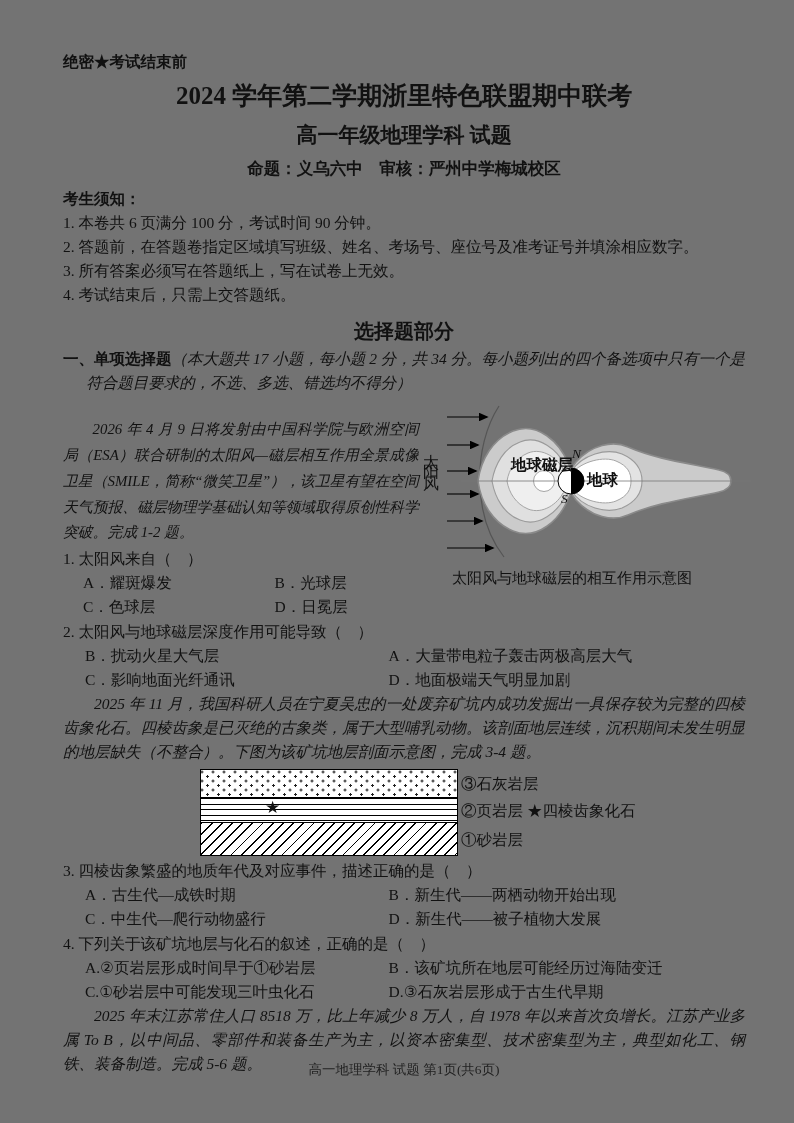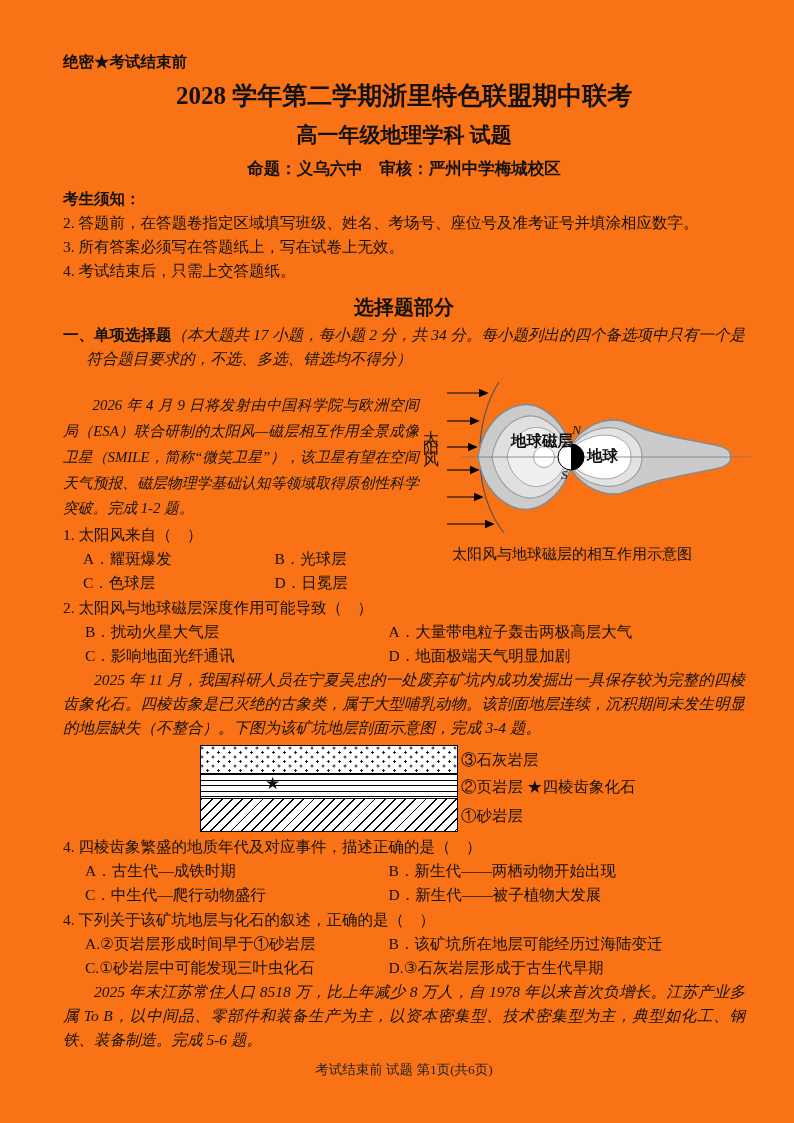--- a/index.html
+++ b/index.html
@@ -1,20 +1,20 @@
 <!DOCTYPE html>
 <html><head>
 <meta charset="utf-8">
 <style>
   html,body{margin:0;padding:0;background:#888;}
   .page{
     position:relative;
     width:794px;height:1123px;
     margin:0 auto;
-    background:#f97316;
+    background:#737373;
     box-sizing:border-box;
     padding:50px 49px 0 63px;
     font-family:"Liberation Serif","DejaVu Serif",serif;
     font-size:15.5px;
     line-height:1.55;
     color:#111;
     overflow:hidden;
   }
   .secrecy{font-weight:bold;font-size:15.5px;}
   .title{text-align:center;font-weight:bold;font-size:25px;line-height:1.3;margin-top:6px;}
@@ -69,25 +69,26 @@
   .strata-labels span{display:flex;align-items:center;white-space:nowrap;font-size:15.5px;}
   .sl-0{height:29px;} .sl-1{height:25px;} .sl-2{height:33px;}
   .footer{position:absolute;left:63px;right:49px;bottom:42px;text-align:center;font-size:13.5px;color:#222;}
 </style>
 </head>
 <body>
 
 <div class="page">
 
   <div class="secrecy">绝密★考试结束前</div>
-  <div class="title">2028 学年第二学期浙里特色联盟期中联考</div>
+  <div class="title">2024 学年第二学期浙里特色联盟期中联考</div>
   <div class="subtitle">高一年级地理学科 试题</div>
   <div class="byline">命题：义乌六中　审核：严州中学梅城校区</div>
 
   <div class="notice-head">考生须知：</div>
+  <div class="notice-item">1. 本卷共 6 页满分 100 分，考试时间 90 分钟。</div>
   <div class="notice-item">2. 答题前，在答题卷指定区域填写班级、姓名、考场号、座位号及准考证号并填涂相应数字。</div>
   <div class="notice-item">3. 所有答案必须写在答题纸上，写在试卷上无效。</div>
   <div class="notice-item">4. 考试结束后，只需上交答题纸。</div>
 
   <div class="section-heading">选择题部分</div>
 
   <div class="part-heading">
     <span class="lead">一、单项选择题</span><span class="kaiti">（本大题共 17 小题，每小题 2 分，共 34 分。每小题列出的四个备选项中只有一个是符合题目要求的，不选、多选、错选均不得分）</span>
   </div>
 
@@ -164,33 +165,33 @@
       </div>
       <div class="layer layer-sandstone"></div>
     </div>
     <div class="strata-labels">
       <span class="sl-0">③石灰岩层</span>
       <span class="sl-1">②页岩层 ★四棱齿象化石</span>
       <span class="sl-2">①砂岩层</span>
     </div>
   </div>
 
-  <div class="q-stem">4. 四棱齿象繁盛的地质年代及对应事件，描述正确的是（　）</div>
+  <div class="q-stem">3. 四棱齿象繁盛的地质年代及对应事件，描述正确的是（　）</div>
   <div class="opts">
     <span class="opt">A．古生代—成铁时期</span>
     <span class="opt">B．新生代——两栖动物开始出现</span>
     <span class="opt">C．中生代—爬行动物盛行</span>
     <span class="opt">D．新生代——被子植物大发展</span>
   </div>
 
   <div class="q-stem">4. 下列关于该矿坑地层与化石的叙述，正确的是（　）</div>
   <div class="opts">
     <span class="opt">A.②页岩层形成时间早于①砂岩层</span>
     <span class="opt">B．该矿坑所在地层可能经历过海陆变迁</span>
     <span class="opt">C.①砂岩层中可能发现三叶虫化石</span>
     <span class="opt">D.③石灰岩层形成于古生代早期</span>
   </div>
 
   <div class="passage kaiti">2025 年末江苏常住人口 8518 万，比上年减少 8 万人，自 1978 年以来首次负增长。江苏产业多属 To B，以中间品、零部件和装备生产为主，以资本密集型、技术密集型为主，典型如化工、钢铁、装备制造。完成 5-6 题。</div>
 
-  <div class="footer">考试结束前 试题 第1页(共6页)</div>
+  <div class="footer">高一地理学科 试题 第1页(共6页)</div>
 
 </div>
 
 </body></html>

